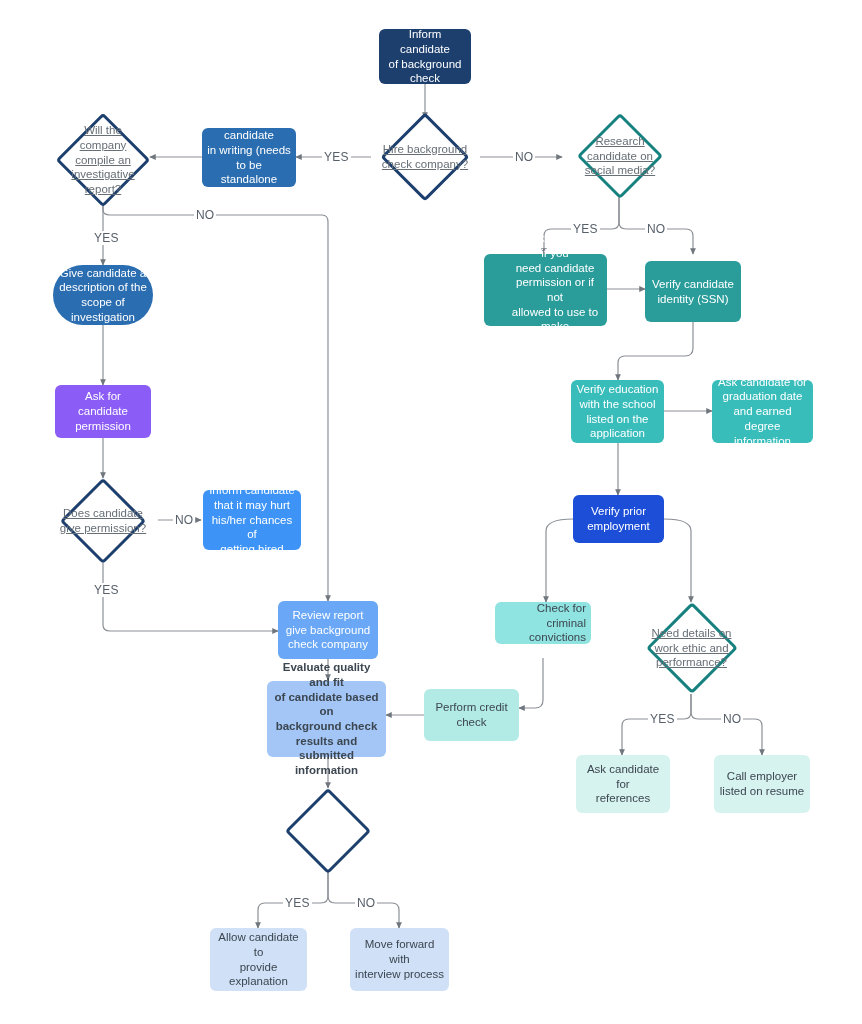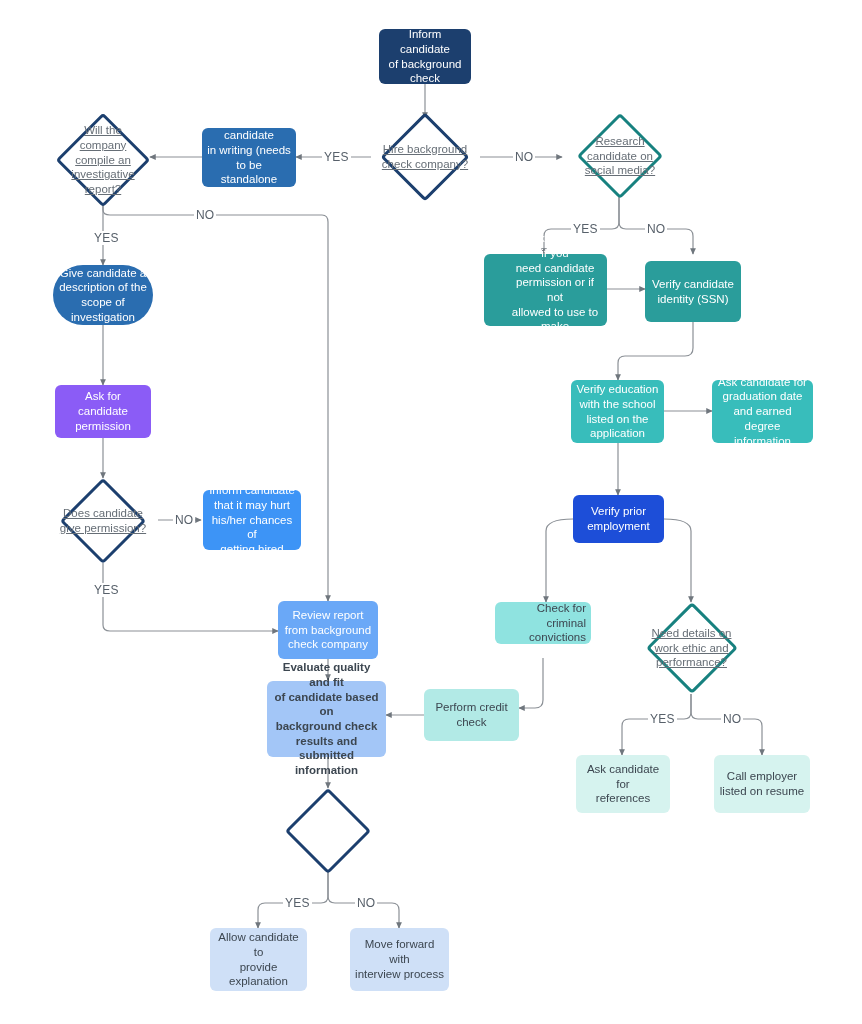--- a/index.html
+++ b/index.html
@@ -245,21 +245,21 @@
   <div class="node process fill-aquapale" style="left:576px; top:755px; width:94px; height:58px;">Ask candidate for
 references</div>
 
   <div class="node process fill-aquapale" style="left:714px; top:755px; width:96px; height:58px;">Call employer
 listed on resume</div>
 
   <div class="node process fill-aqua" style="left:424px; top:689px; width:95px; height:52px;">Perform credit
 check</div>
 
   <div class="node process fill-bluemid" style="left:278px; top:601px; width:100px; height:58px;">Review report
-from background
+give background
 check company</div>
 
   <div class="node process fill-bluesoft" style="left:267px; top:681px; width:119px; height:76px;font-weight:bold;">Evaluate quality and fit
 of candidate based on
 background check
 results and submitted
 information</div>
 
   <div class="diamond dnavy" style="left:266px; top:788px; width:124px; height:86px;">
     <div class="dshape" style="width:61px; height:61px;"></div>

